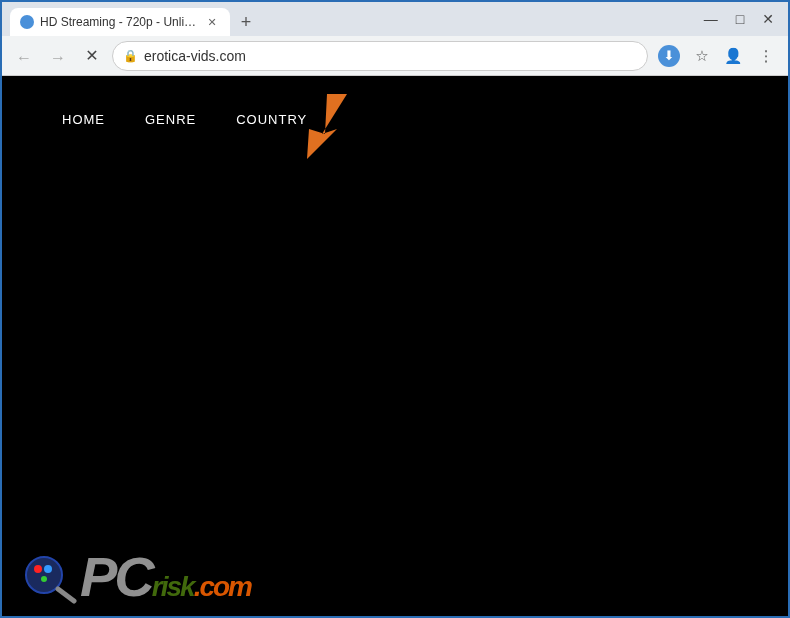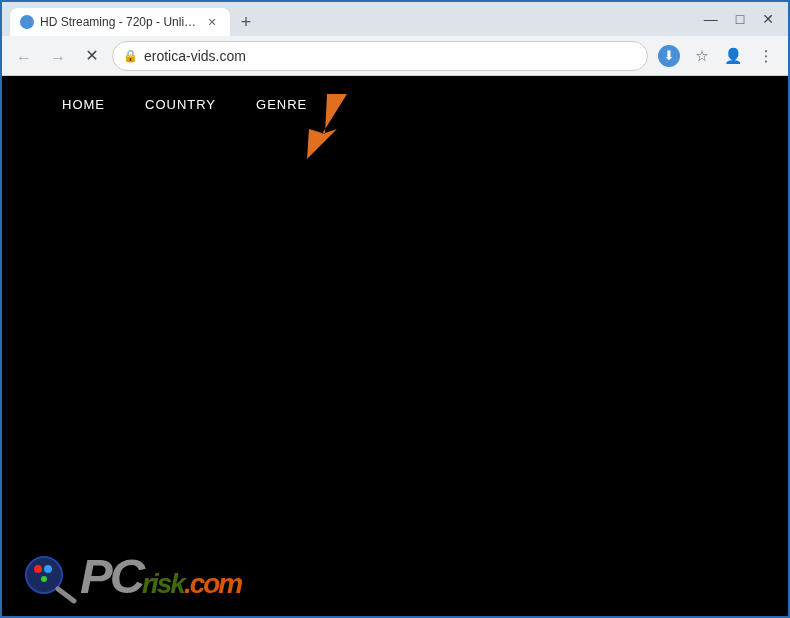--- a/index.html
+++ b/index.html
@@ -210,21 +210,21 @@
       background: #000000;
       position: relative;
       overflow: hidden;
     }
 
     
     .site-nav {
       display: flex;
       align-items: flex-start;
       justify-content: flex-start;
-      padding: 15px 40px;
+      padding: 30px 40px;
       gap: 0;
     }
 
     .nav-item {
       color: #ffffff;
       font-size: 13px;
       font-weight: 500;
       letter-spacing: 1px;
       padding: 6px 20px;
       cursor: pointer;
@@ -332,22 +332,22 @@
       <div class="toolbar-action-btn">☆</div>
       <div class="toolbar-action-btn">👤</div>
       <div class="toolbar-action-btn">⋮</div>
     </div>
   </div>
 
   <div class="web-content">
 
     <div class="site-nav">
       <span class="nav-item">HOME</span>
+      <span class="nav-item">GENRE</span>
       <span class="nav-item">COUNTRY</span>
-      <span class="nav-item">GENRE</span>
     </div>
 
     <div class="orange-arrow">
       <svg width="80" height="80" viewBox="0 0 80 80">
 
         <polygon points="40,10 60,10 35,50 50,45 20,75 22,45 38,50" fill="#e07020"></polygon>
       </svg>
     </div>
 
     <div class="watermark">
@@ -355,19 +355,19 @@
       <svg width="58" height="58" viewBox="0 0 58 58">
         <circle cx="22" cy="28" r="18" fill="#1a2a5e" stroke="#2244aa" stroke-width="2"></circle>
         <circle cx="16" cy="22" r="4" fill="#ff2222"></circle>
         <circle cx="26" cy="22" r="4" fill="#3399ff"></circle>
         <circle cx="22" cy="32" r="3" fill="#33cc33"></circle>
         <line x1="36" y1="42" x2="52" y2="54" stroke="#888" stroke-width="5" stroke-linecap="round"></line>
       </svg>
 
       <div class="pcrisk-logo">
         <span class="pc-logo-text">
-          <span style="font-size:49px; color:#aaa; font-weight:bold; font-style:italic; font-family:'Arial Black',Arial,sans-serif; text-shadow: 1px 1px 3px #000; letter-spacing:-3px;">PC</span><span class="risk-text">risk</span><span class="com-text">.com</span>
+          <span style="font-size:56px; color:#aaa; font-weight:bold; font-style:italic; font-family:'Arial Black',Arial,sans-serif; text-shadow: 1px 1px 3px #000; letter-spacing:-3px;">PC</span><span class="risk-text">risk</span><span class="com-text">.com</span>
         </span>
       </div>
     </div>
 
   </div>
 </div>
 
 </body></html>

